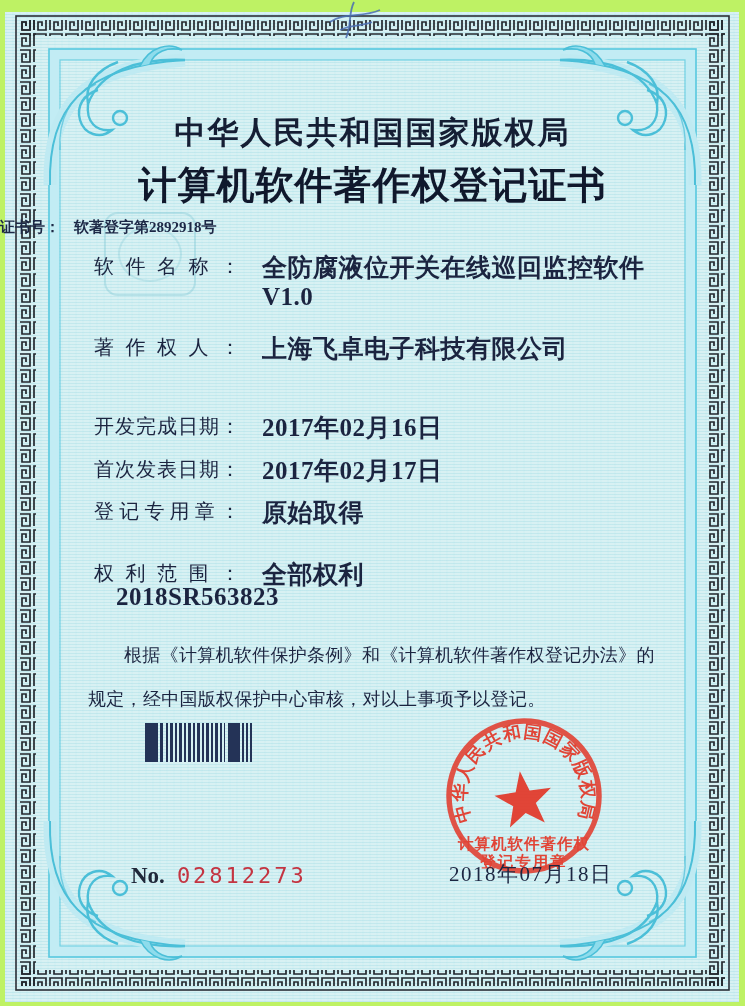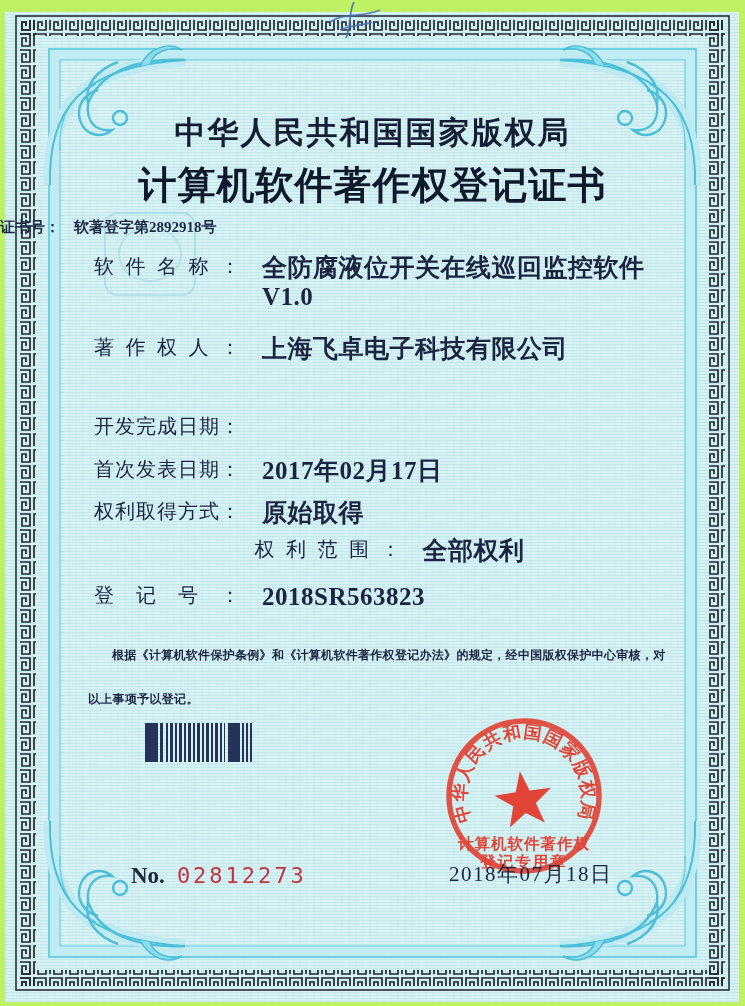--- a/index.html
+++ b/index.html
@@ -20,24 +20,24 @@
   .cert-no{position:absolute;top:218px;left:0;right:122px;text-align:left;
     font-size:15px;font-weight:bold;color:#1d2846;}
   .cert-no .lbl{margin-right:14px;}
 
   .row{position:absolute;left:94px;right:60px;display:flex;align-items:flex-start;}
   .row .lbl{flex:0 0 146px;font-size:20px;font-weight:normal;
     text-align:justify;text-align-last:justify;color:#1b2440;}
   .row .val{margin-left:22px;font-size:25px;font-weight:bold;color:#1b2440;
     letter-spacing:.5px;line-height:29px;}
   .r0{top:253px;} .r1{top:334px;} .r2{top:413px;} .r3{top:456px;}
-  .r4{top:498px;} .r5{top:536px;justify-content:center;} .r6{top:582px;}
+  .r4{top:498px;} .r5{top:560px;} .r6{top:582px;}
 
   .paragraph{position:absolute;left:88px;right:74px;top:633px;
-    font-size:12px;font-weight:bold;line-height:44px;text-indent:2em;
+    font-size:18px;font-weight:normal;line-height:44px;text-indent:2em;
     letter-spacing:.3px;color:#1b2440;}
 
   .barcode{position:absolute;left:145px;top:723px;width:107px;height:39px;display:flex;}
   .bc-solid{background:#243357;}
   .bc-l1{width:13px;margin-right:2px;}
   .bc-l2{width:3px;margin-right:3px;}
   .bc-noise{flex:1;
     background-image:
       repeating-linear-gradient(90deg,#243357 0 2px,transparent 2px 4px,#243357 4px 7px,transparent 7px 9px),
       repeating-linear-gradient(0deg,rgba(216,241,243,.95) 0 1px,transparent 1px 3px,rgba(216,241,243,.8) 3px 4px,transparent 4px 6px);}
@@ -114,35 +114,35 @@
         <span>全防腐液位开关在线巡回监控软件</span><br>
         <span>V1.0</span>
       </span>
     </div>
     <div class="row r1">
       <span class="lbl">著作权人：</span>
       <span class="val">上海飞卓电子科技有限公司</span>
     </div>
     <div class="row r2">
       <span class="lbl">开发完成日期：</span>
+      <span class="val">2017年02月16日</span>
     </div>
     <div class="row r3">
       <span class="lbl">首次发表日期：</span>
       <span class="val">2017年02月17日</span>
     </div>
     <div class="row r4">
-      <span class="lbl">权利取得方式：</span>
+      <span class="lbl">登记专用章：</span>
       <span class="val">原始取得</span>
     </div>
     <div class="row r5">
       <span class="lbl">权利范围：</span>
       <span class="val">全部权利</span>
     </div>
     <div class="row r6">
-      <span class="lbl">登记号：</span>
       <span class="val">2018SR563823</span>
     </div>
 
     <div class="paragraph">根据《计算机软件保护条例》和《计算机软件著作权登记办法》的规定，经中国版权保护中心审核，对以上事项予以登记。</div>
 
     <div class="barcode">
       <div class="bc-solid bc-l1"></div>
       <div class="bc-solid bc-l2"></div>
       <div class="bc-noise"></div>
       <div class="bc-solid bc-r1"></div>

